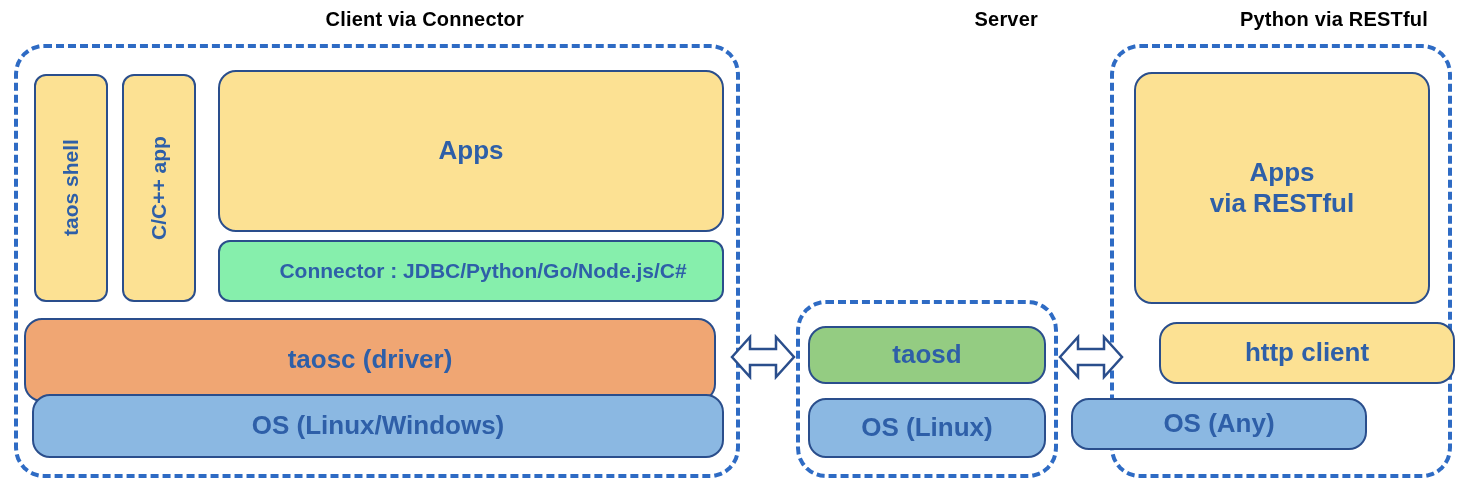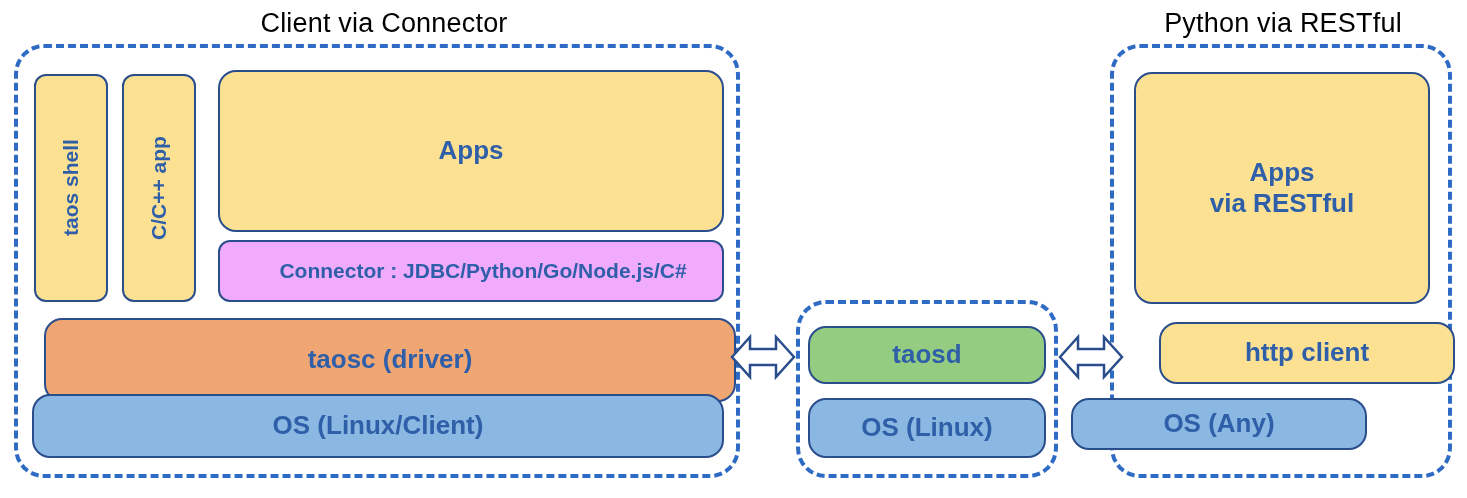--- a/index.html
+++ b/index.html
@@ -15,24 +15,24 @@
     position: relative;
     width: 1467px;
     height: 498px;
     background: #ffffff;
     overflow: hidden;
   }
 
   
   .section-title {
     position: absolute;
-    font-size: 27px;
-    font-weight: normal;
+    font-size: 20px;
+    font-weight: bold;
     color: #000000;
-    text-align: center;
+    text-align: right;
     white-space: nowrap;
     letter-spacing: 0.2px;
   }
   #title-connector { left: 244px; top: 8px; width: 280px; }
   #title-server    { left: 818px; top: 8px; width: 220px; }
   #title-restful   { left: 1138px; top: 8px; width: 290px; }
 
   
   .panel {
     position: absolute;
@@ -57,35 +57,35 @@
     text-align: center;
     color: #2E5FA8;
     font-weight: bold;
     font-size: 21px;
     line-height: 1.2;
   }
   .node.yellow { background: #FCE193; }
   .node.orange { background: #F0A673; }
   .node.blue   { background: #8BB8E2; }
   .node.green  { background: #94CC82; text-align: center; }
-  .node.grey   { background: #f0abfc; padding-left: 24px; }
+  .node.grey   { background: #86efac; padding-left: 24px; }
 
   .node.vertical {
     writing-mode: vertical-rl;
     transform: rotate(180deg);
   }
 
   .node.big { font-size: 26px; border-radius: 18px; }
 
   
   #node-taos-shell   { left: 34px;  top: 74px;  width: 74px;  height: 228px; }
   #node-cpp-app      { left: 122px; top: 74px;  width: 74px;  height: 228px; }
   #node-apps         { left: 218px; top: 70px;  width: 506px; height: 162px; }
   #node-connector    { left: 218px; top: 240px; width: 506px; height: 62px;  font-size: 21px; }
-  #node-taosc        { left: 44px;  top: 318px; width: 692px; height: 84px;  }
+  #node-taosc        { left: 24px;  top: 318px; width: 692px; height: 84px;  }
   #node-os-client    { left: 32px;  top: 394px; width: 692px; height: 64px;  }
 
   
   #node-taosd        { left: 808px; top: 326px; width: 238px; height: 58px; }
   #node-os-linux     { left: 808px; top: 398px; width: 238px; height: 60px; text-align: center; }
 
   
   #node-apps-restful { left: 1134px; top: 72px;  width: 296px; height: 232px; }
   #node-http-client  { left: 1134px; top: 322px; width: 296px; height: 62px; margin-left: 25px;  }
   #node-os-any       { left: 1071px; top: 398px; width: 296px; height: 52px;  }
@@ -100,38 +100,39 @@
   #arrow-right { left: 1058px; top: 330px; }
   .arrow svg { display: block; width: 100%; height: 100%; }
 </style>
 </head>
 <body>
 
 <div class="canvas">
 
   <div class="section-title" id="title-connector">Client via Connector</div>
 
+  <div class="section-title" id="title-server">Server</div>
 
   <div class="section-title" id="title-restful">Python via RESTful</div>
 
   <div class="panel" id="panel-connector"></div>
   <div class="panel" id="panel-server"></div>
   <div class="panel" id="panel-restful"></div>
 
   <div class="node yellow vertical" id="node-taos-shell">taos shell</div>
 
   <div class="node yellow vertical" id="node-cpp-app">C/C++ app</div>
 
   <div class="node yellow big" id="node-apps">Apps</div>
 
   <div class="node grey" id="node-connector">Connector : JDBC/Python/Go/Node.js/C#</div>
 
   <div class="node orange big" id="node-taosc">taosc (driver)</div>
 
-  <div class="node blue big" id="node-os-client">OS (Linux/Client)</div>
+  <div class="node blue big" id="node-os-client">OS (Linux/Windows)</div>
 
   <div class="arrow" id="arrow-left">
     <svg viewBox="0 0 66 54" xmlns="http://www.w3.org/2000/svg">
       <polygon points="2,27 20,7 20,19 46,19 46,7 64,27 46,47 46,35 20,35 20,47" fill="#ffffff" stroke="#2A4E8C" stroke-width="2.5" stroke-linejoin="miter"></polygon>
     </svg>
   </div>
 
   <div class="arrow" id="arrow-right">
     <svg viewBox="0 0 66 54" xmlns="http://www.w3.org/2000/svg">
       <polygon points="2,27 20,7 20,19 46,19 46,7 64,27 46,47 46,35 20,35 20,47" fill="#ffffff" stroke="#2A4E8C" stroke-width="2.5" stroke-linejoin="miter"></polygon>

